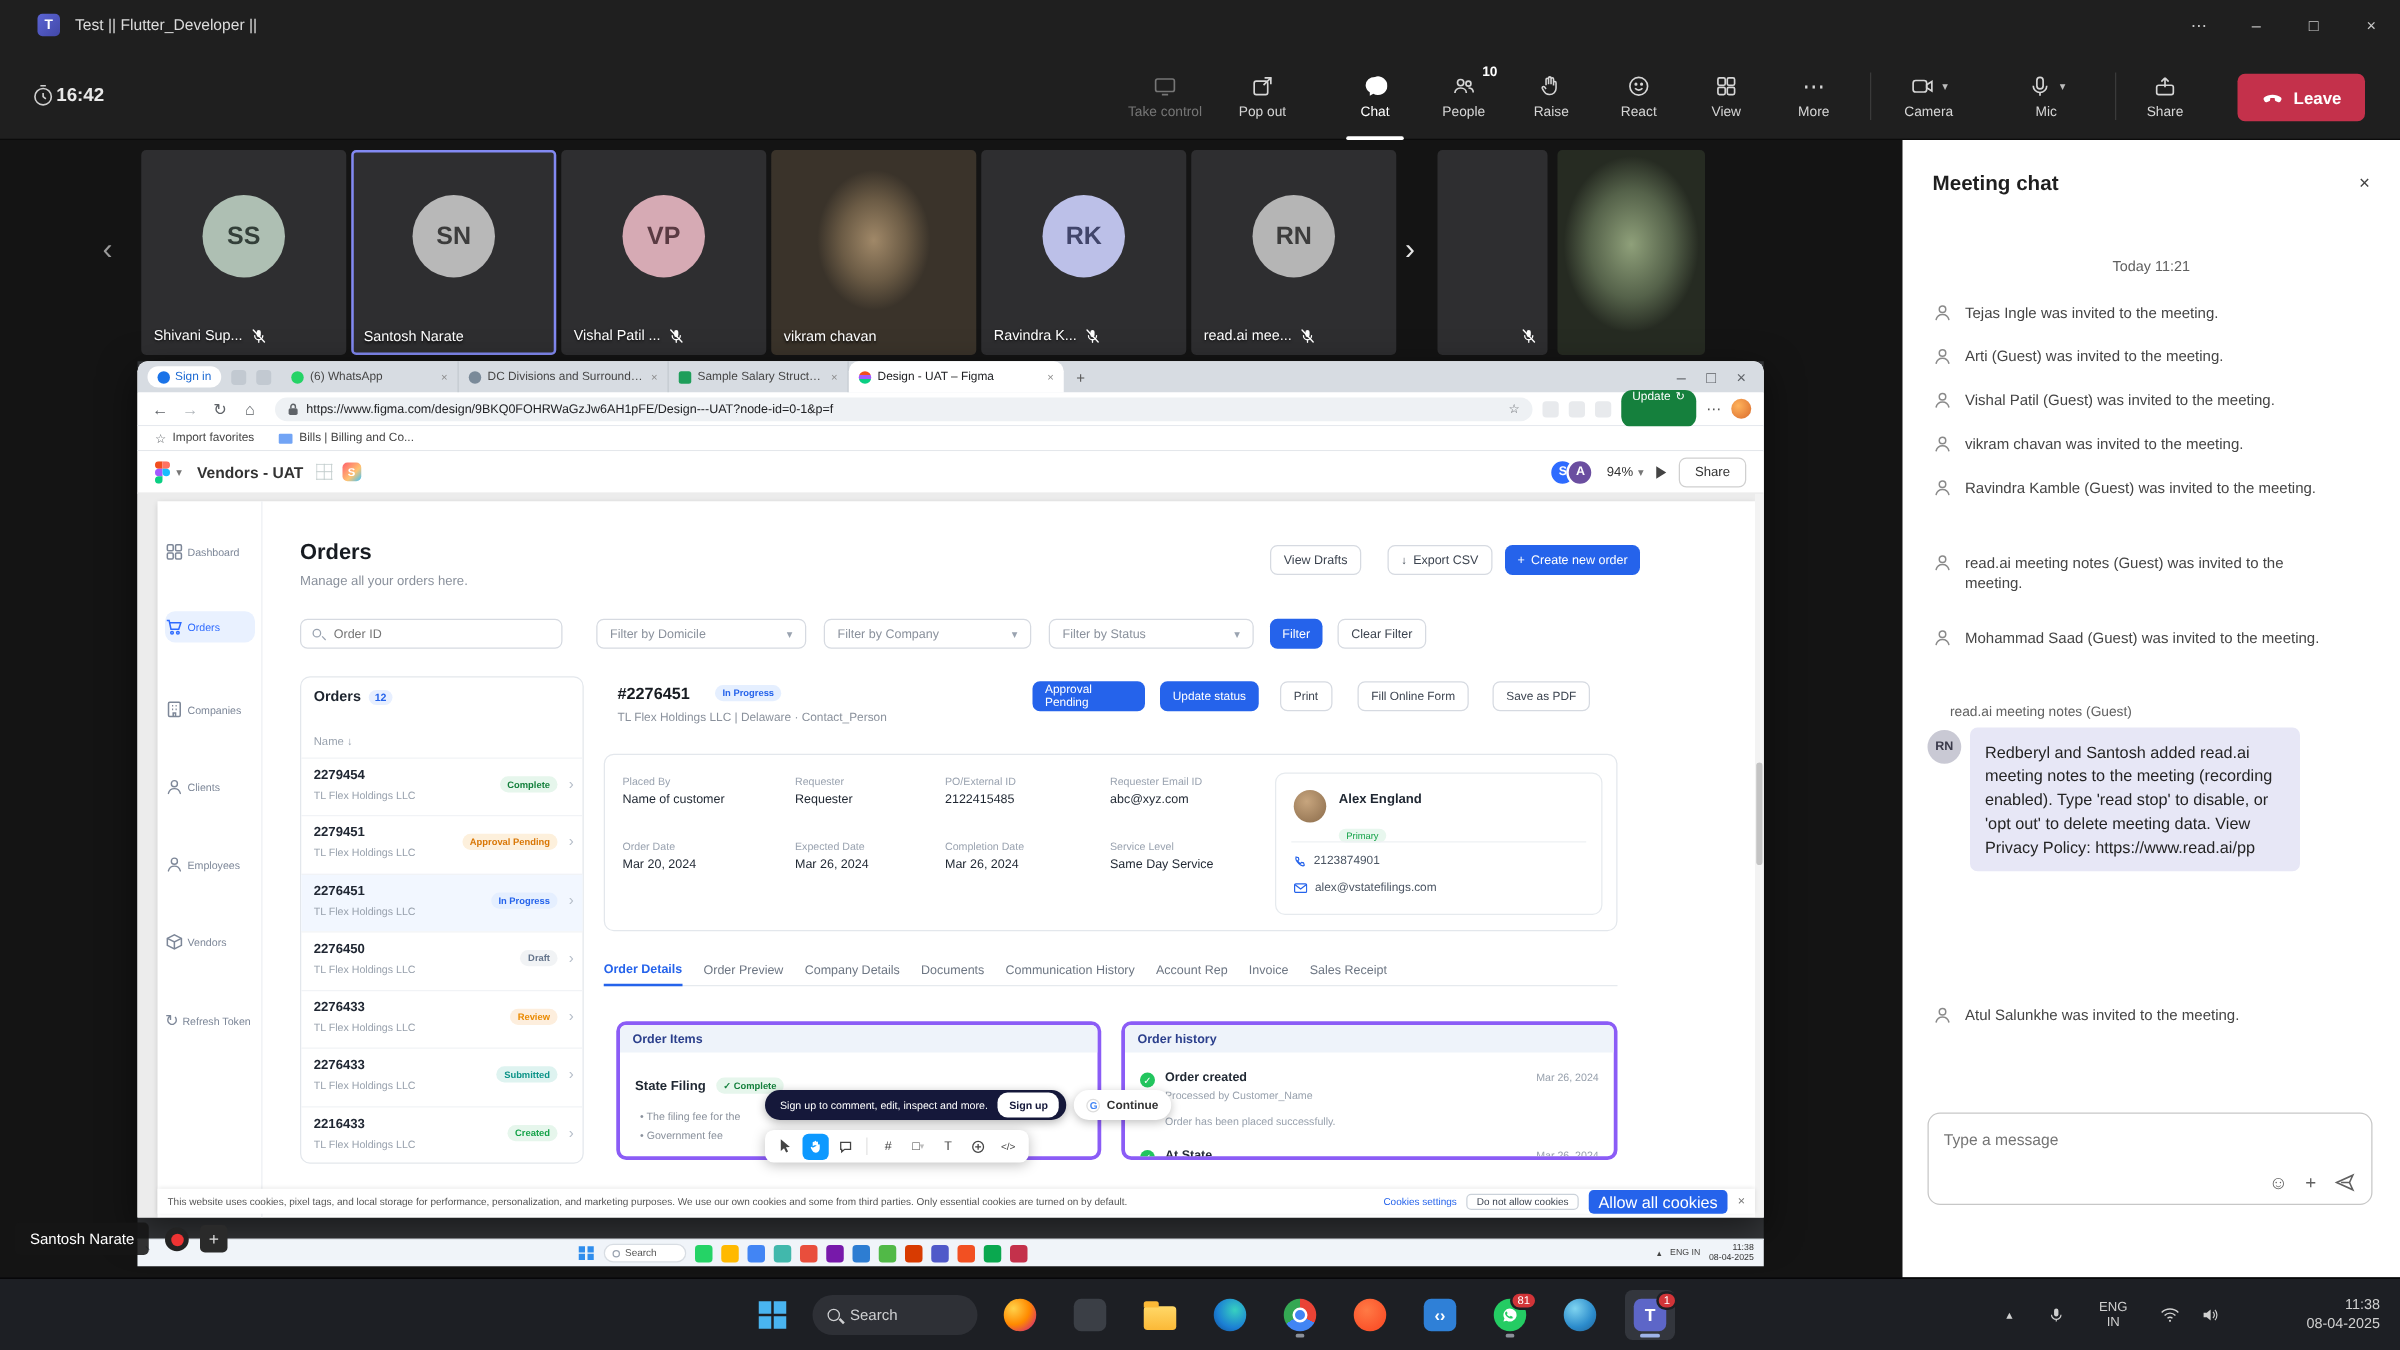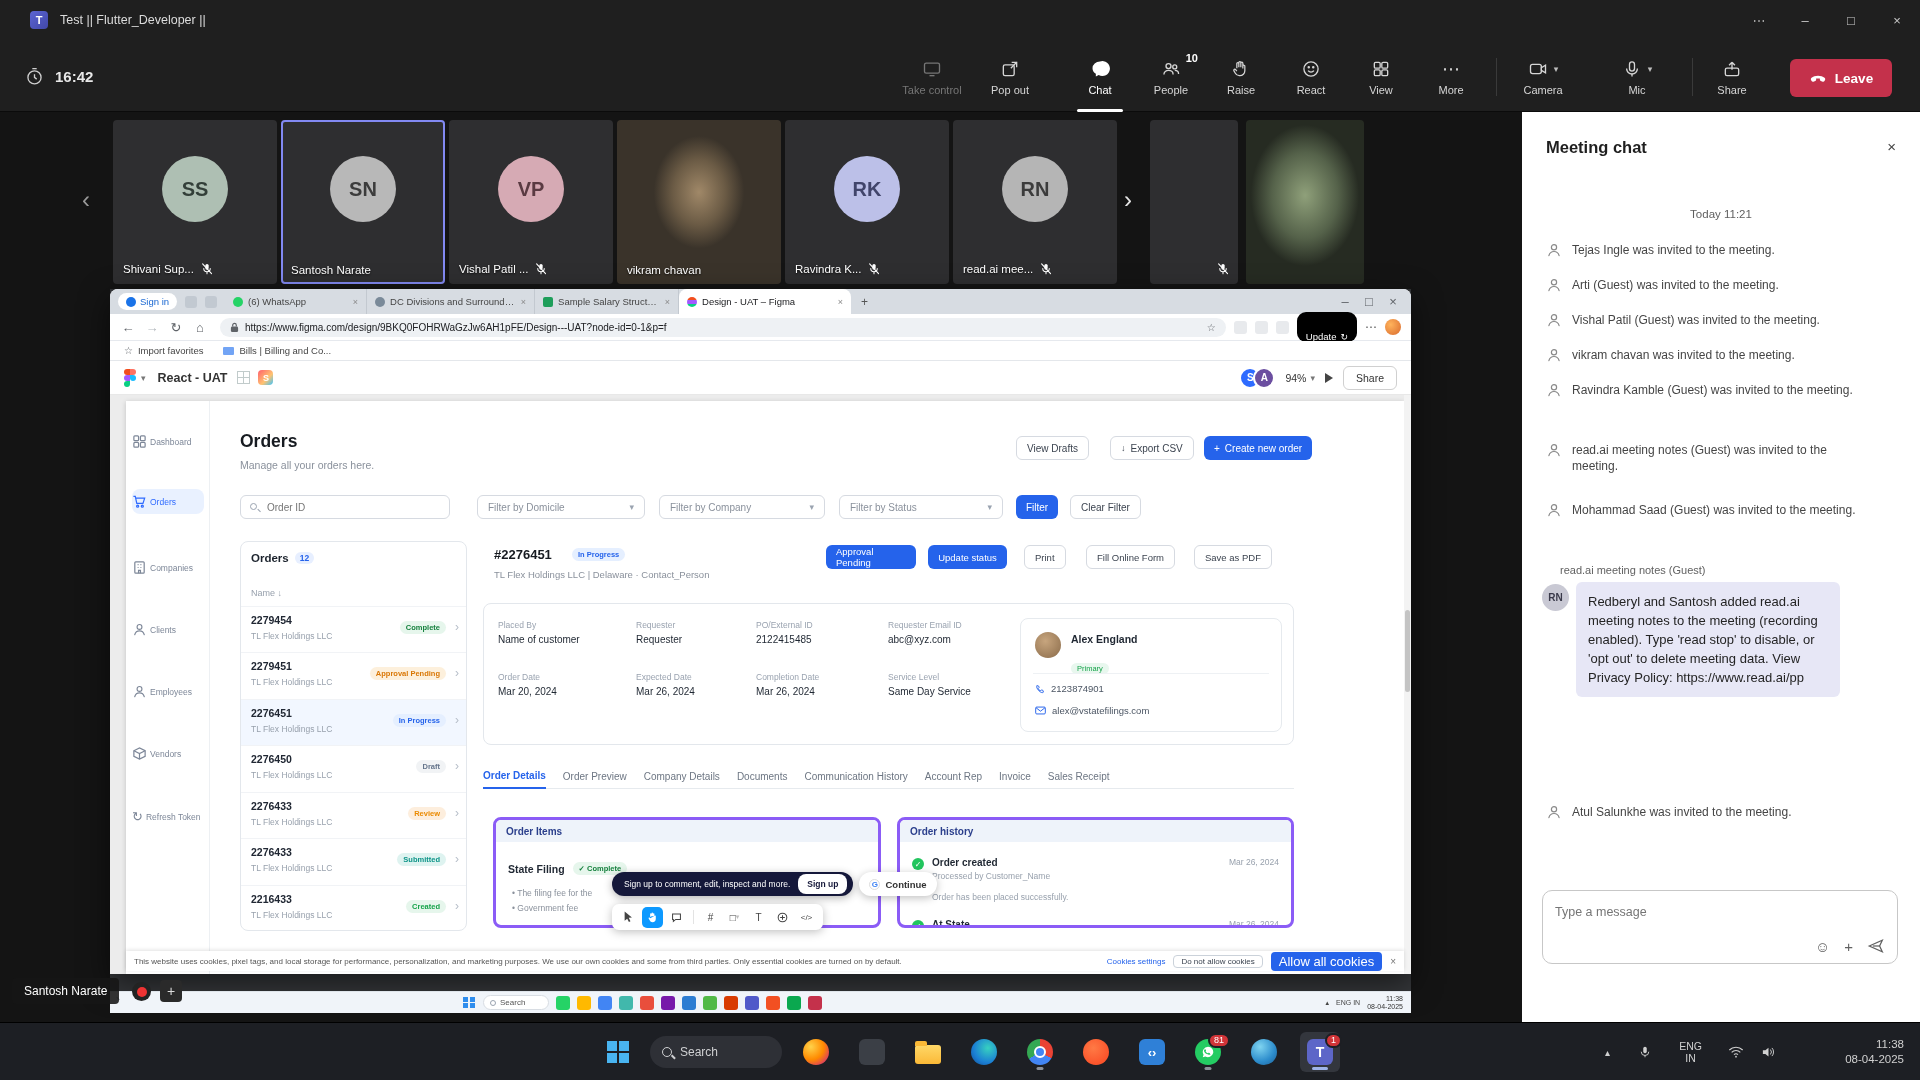--- a/index.html
+++ b/index.html
@@ -7,21 +7,21 @@
 #screen{position:absolute;inset:0;width:1920px;height:1080px;background:#141414}
 
 
 .titlebar{position:absolute;left:0;top:0;width:1920px;height:40px;background:#1f1f1f;display:flex;align-items:center}
 .tlogo{width:18px;height:18px;border-radius:4px;background:linear-gradient(135deg,#5b64d3,#4248a8);color:#fff;font-size:11px;font-weight:bold;display:flex;align-items:center;justify-content:center;margin-left:30px}
 .ttitle{margin-left:12px;font-size:12.5px;color:#dcdcdc}
 .wctl{width:46px;height:40px;display:flex;align-items:center;justify-content:center;color:#c9c9c9;font-size:13px}
 
 
 .mtoolbar{position:absolute;left:0;top:40px;width:1920px;height:72px;background:#1f1f1f;border-bottom:1px solid #0b0b0b}
-.mtime{position:absolute;left:24px;top:0;height:72px;display:flex;align-items:center;gap:10px;color:#e8e8e8;font-size:15px;font-weight:600}
+.mtime{position:absolute;left:24px;top:0;height:72px;display:flex;align-items:center;color:#e8e8e8;font-size:15px;font-weight:600}
 .tbtn{position:absolute;top:10px;width:70px;height:54px;display:flex;flex-direction:column;align-items:center;justify-content:center;gap:5px;color:#d6d6d6;font-size:11px;border-radius:6px}
 .tbtn svg{display:block}
 .tbtn.disabled{color:#767676}
 .tbtn.active{color:#fff}
 .tbtn.active:after{content:"";position:absolute;bottom:-8px;width:46px;height:3px;border-radius:2px;background:#fff}
 .badge10{position:absolute;top:2px;right:8px;color:#fff;font-size:11px;font-weight:600}
 .vdiv{position:absolute;top:18px;width:1px;height:38px;background:#3a3a3a}
 .devbtn{position:absolute;top:10px;height:54px;display:flex;flex-direction:column;align-items:center;justify-content:center;gap:5px;color:#d6d6d6;font-size:11px}
 .devrow{display:flex;align-items:center;gap:6px}
 .caret{font-size:9px;color:#bdbdbd}
@@ -47,21 +47,21 @@
 .btab{height:25px;display:flex;align-items:center;gap:5px;padding:0 8px;font-size:9.5px;color:#454545;border-right:1px solid #c3c9d0;overflow:hidden;white-space:nowrap}
 .btab .lbl{overflow:hidden;text-overflow:ellipsis;flex:1}
 .btab.active{background:#fff;border-radius:8px 8px 0 0;border-right:none;color:#202124}
 .fava{width:10px;height:10px;border-radius:50%;flex:none}
 .tabx{font-size:9px;color:#8a8a8a}
 .navbar{position:absolute;left:0;top:25px;width:1301px;height:27px;background:#fff;display:flex;align-items:center;border-bottom:1px solid #e6e9ee}
 .nglyph{width:24px;text-align:center;font-size:13px;color:#5f6368}
 .urlpill{flex:1;height:19px;margin:0 8px;background:#eef1f4;border-radius:10px;display:flex;align-items:center;gap:6px;padding:0 10px;min-width:0}
 .urltxt{font-size:10px;color:#202124;white-space:nowrap;overflow:hidden;text-overflow:ellipsis;flex:1}
 .nico{width:13px;height:13px;border-radius:3px;background:#e8eaed;margin-right:8px;flex:none}
-.updatebtn{height:30px;padding:0 9px;background:#000000;border-radius:9px;color:#fff;font-size:9.5px;display:flex;align-items:flex-end;gap:4px;margin-right:8px;flex:none}
+.updatebtn{height:30px;padding:0 9px;background:#15803d;border-radius:9px;color:#fff;font-size:9.5px;display:flex;align-items:flex-start;gap:4px;margin-right:8px;flex:none}
 .bmbar{position:absolute;left:0;top:52px;width:1301px;height:20px;background:#fff;border-bottom:1px solid #e4e7eb;display:flex;align-items:center;gap:20px;padding-left:14px;font-size:9.5px;color:#454545}
 .bmitem{display:flex;align-items:center;gap:5px}
 .bmfolder{width:11px;height:8px;background:#72a4f5;border-radius:1px}
 
 
 .figbar{position:absolute;left:0;top:72px;width:1301px;height:34px;background:#fff;border-bottom:1px solid #e8e8e8;display:flex;align-items:center;padding:0 14px}
 .figtitle{font-size:12.5px;font-weight:600;color:#333;margin-left:12px}
 .gridico{width:13px;height:13px;margin-left:10px;background:linear-gradient(#9aa 1px,transparent 1px),linear-gradient(90deg,#9aa 1px,transparent 1px);background-size:6px 6px;opacity:.6}
 .schip{width:15px;height:15px;border-radius:4px;margin-left:8px;background:linear-gradient(135deg,#ff5f6d,#ffc371 60%,#38c3ff);color:#fff;font-size:9px;font-weight:bold;display:flex;align-items:center;justify-content:center}
 .figav{width:22px;height:22px;border-radius:50%;color:#fff;font-size:10px;font-weight:600;display:flex;align-items:center;justify-content:center;border:2px solid #fff}
@@ -463,21 +463,21 @@
 
       <div class="figbar">
         <svg width="12" height="18" viewBox="0 0 38 57">
             <path d="M19 0H9.5a9.5 9.5 0 0 0 0 19H19V0z" fill="#f24e1e"></path>
             <path d="M19 0h9.5a9.5 9.5 0 0 1 0 19H19V0z" fill="#ff7262"></path>
             <path d="M19 19H9.5a9.5 9.5 0 0 0 0 19H19V19z" fill="#a259ff"></path>
             <path d="M19 19h9.5a9.5 9.5 0 1 1-9.5 9.5V19z" fill="#1abcfe"></path>
             <path d="M19 38H9.5a9.5 9.5 0 1 0 9.5 9.5V38z" fill="#0acf83"></path>
           </svg>
         <span class="caret" style="margin-left:5px;color:#777">▾</span>
-        <span class="figtitle">React - UAT</span>
+        <span class="figtitle">Vendors - UAT</span>
         <span class="gridico"></span>
         <span class="schip">S</span>
         <div style="margin-left:auto;display:flex;align-items:center;gap:10px">
           <div style="display:flex">
             <span class="figav" style="background:#2e6bff">S</span>
             <span class="figav" style="background:#6b4ea0;margin-left:-8px">A</span>
           </div>
           <span class="zoomchip">
               <span>94%</span>
               <span class="caret" style="color:#777">▾</span>

